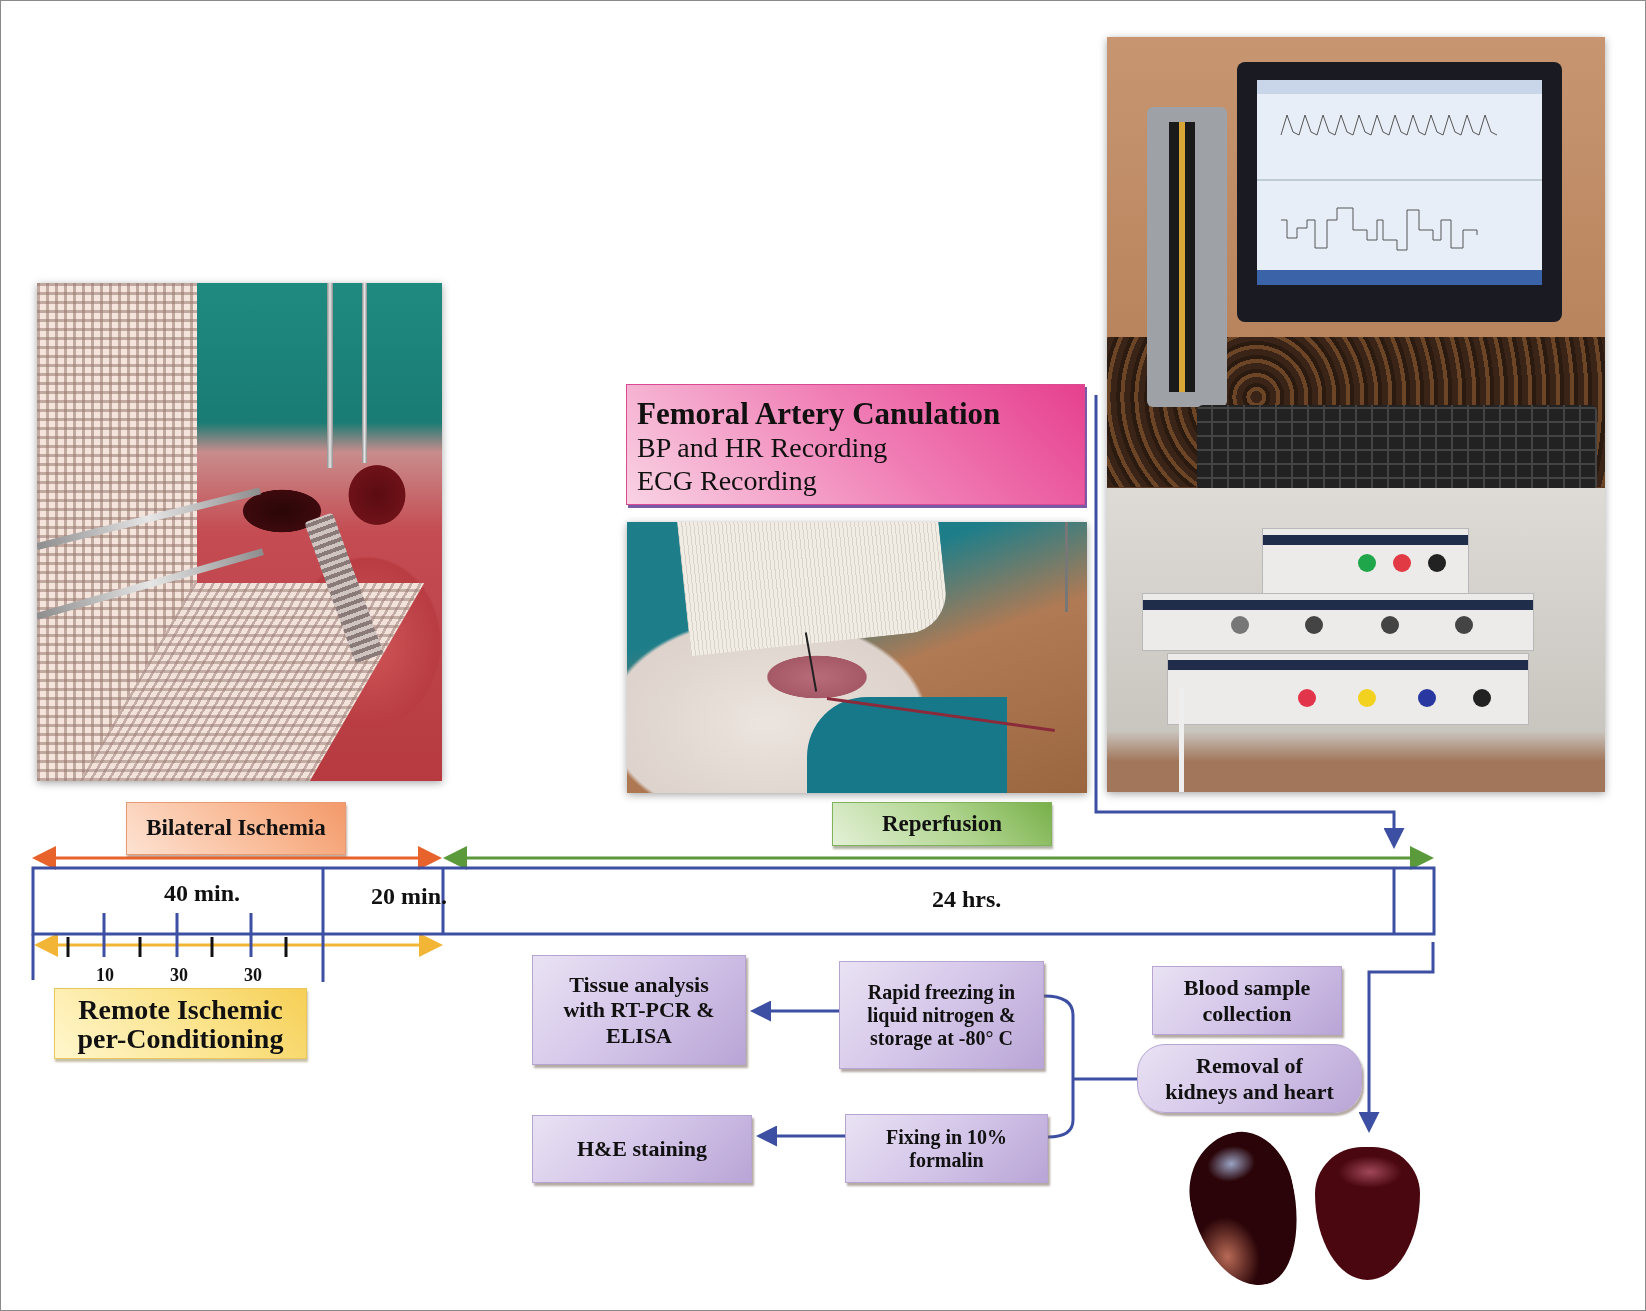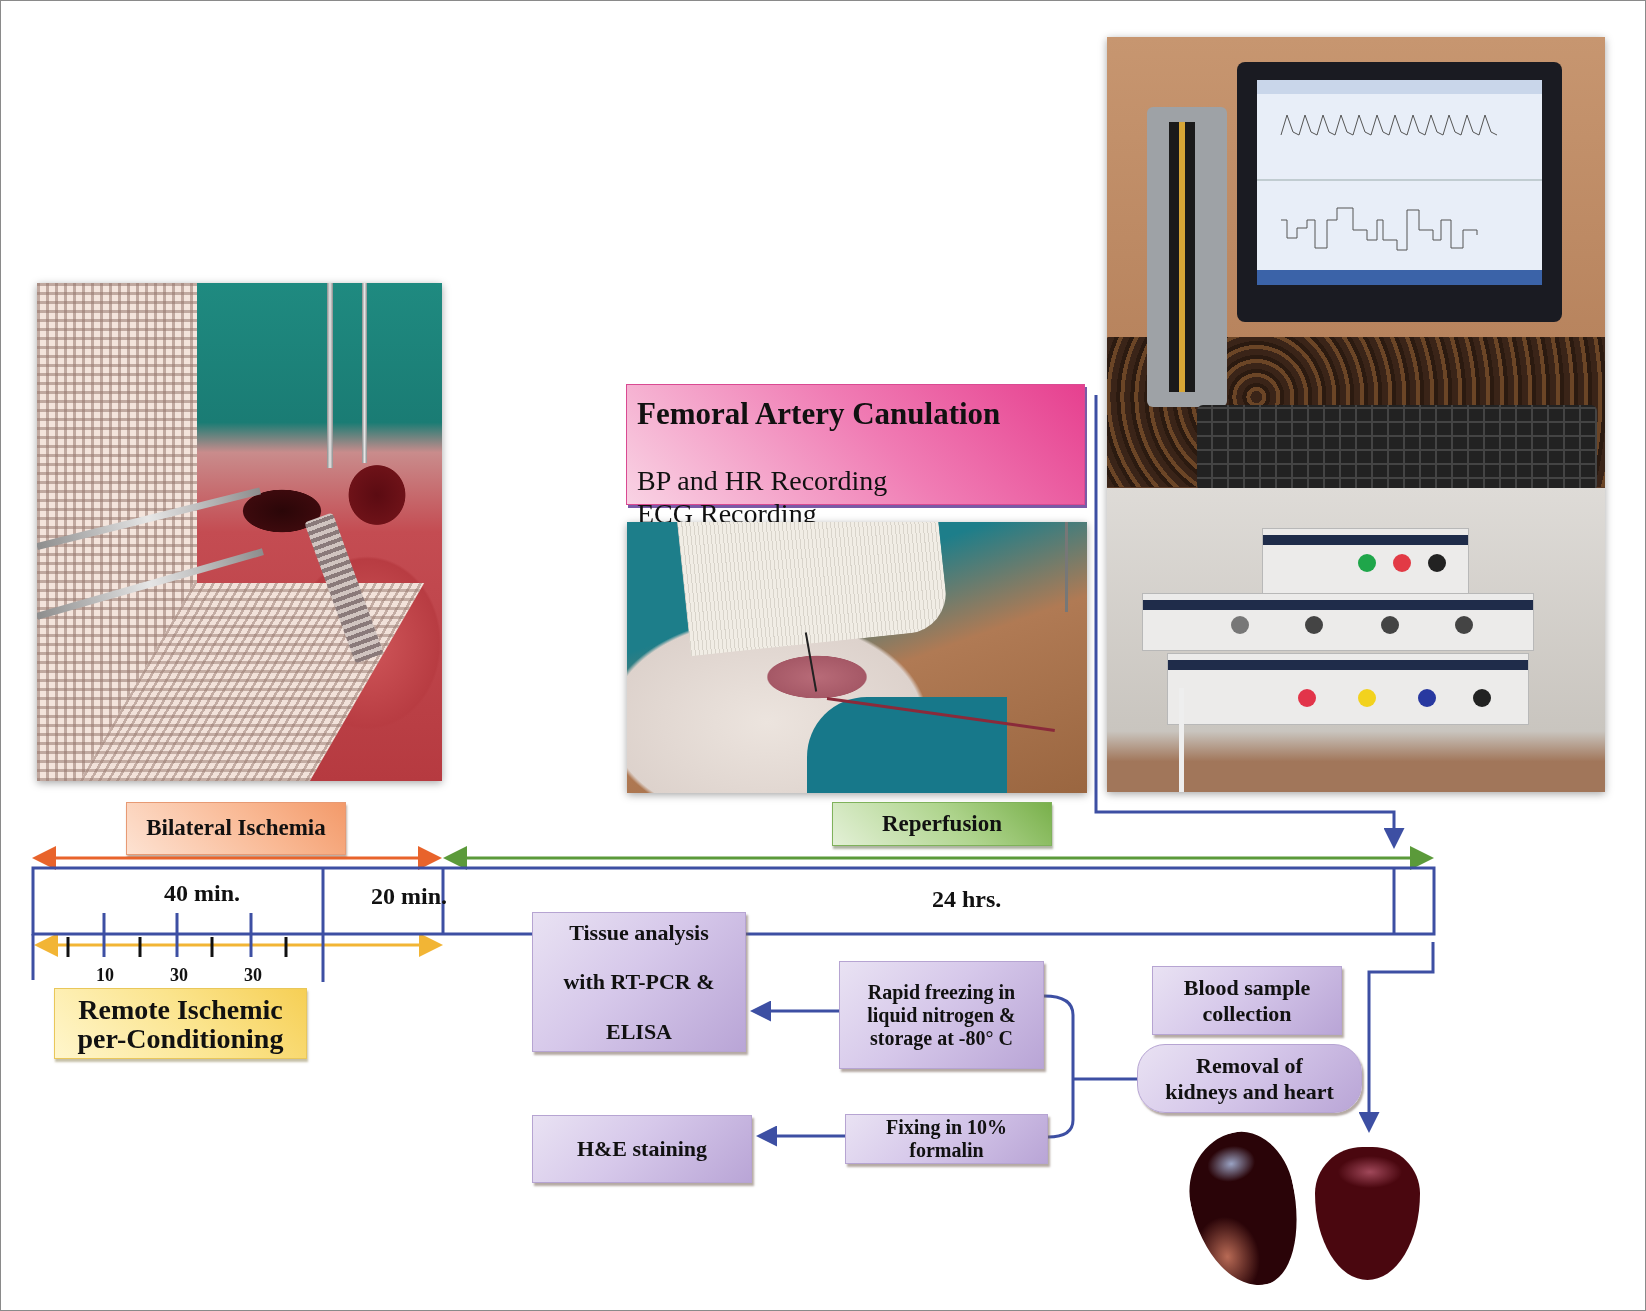--- a/index.html
+++ b/index.html
@@ -81,21 +81,21 @@
   <div class="tool" style="left:290px;top:0;width:6px;height:185px;"></div>
   <div class="tool" style="left:325px;top:0;width:5px;height:180px;"></div>
   <div class="tool" style="left:0;top:260px;width:230px;height:7px;transform:rotate(-14deg);transform-origin:left;"></div>
   <div class="tool" style="left:0;top:330px;width:235px;height:7px;transform:rotate(-16deg);transform-origin:left;"></div>
   <div class="tool" style="left:292px;top:230px;width:30px;height:150px;transform:rotate(-20deg);background:repeating-linear-gradient(0deg,#8a7a7a 0 4px,#d0c4c0 4px 8px);border-radius:4px;"></div>
 </div>
 
 <div class="abs" style="left:626px;top:384px;width:459px;height:121px;box-sizing:border-box;border:1px solid #d94a92;
             background:linear-gradient(225deg,#e6408f 0%,#f07cb4 45%,#f9d3e4 100%);box-shadow:2px 3px 0 #7a5aa6;padding:12px 10px;">
   <div style="font-weight:bold;font-size:31px;line-height:34px;color:#111;">Femoral Artery Canulation</div>
-  <div style="font-size:28px;line-height:33px;color:#111;margin-top:33px;">BP and HR Recording</div>
+  <div style="font-size:28px;line-height:33px;color:#111;">BP and HR Recording</div>
   <div style="font-size:28px;line-height:33px;color:#111;">ECG Recording</div>
 </div>
 
 <div class="photo" id="p-mid">
   <div class="cloth"></div>
   <div class="teal"></div>
   <div class="abs" style="left:200px;top:175px;width:230px;height:3px;background:#8a2a3a;transform:rotate(8deg);transform-origin:left;"></div>
   <div class="abs" style="left:183px;top:110px;width:2px;height:60px;background:#222;transform:rotate(-10deg);"></div>
   <div class="abs" style="left:438px;top:0;width:3px;height:90px;background:#777;"></div>
 </div>
@@ -204,34 +204,34 @@
   <line x1="845" y1="1136" x2="762" y2="1136" stroke="#3d4fa3" stroke-width="3" marker-end="url(#ah-blue)"></line>
 </svg>
 
 <div class="tl-text" style="left:134px;top:880px;">40 min.</div>
 <div class="tl-text" style="left:341px;top:883px;">20 min.</div>
 <div class="tl-text" style="left:902px;top:886px;">24 hrs.</div>
 <div class="tick-num" style="left:105px;top:965px;">10</div>
 <div class="tick-num" style="left:179px;top:965px;">30</div>
 <div class="tick-num" style="left:253px;top:965px;">30</div>
 
-<div class="lbl purple" style="left:532px;top:912px;width:214px;height:140px;gap:24px;">
+<div class="lbl purple" style="left:532px;top:955px;width:214px;height:110px;">
   <span>Tissue analysis</span>
   <span>with RT-PCR &amp;</span>
   <span>ELISA</span>
 </div>
 <div class="lbl purple" style="left:839px;top:961px;width:205px;height:108px;font-size:20px;">
   <span>Rapid freezing in</span>
   <span>liquid nitrogen &amp;</span>
   <span>storage at -80° C</span>
 </div>
 <div class="lbl purple" style="left:532px;top:1115px;width:220px;height:68px;">
   <span>H&amp;E staining</span>
 </div>
-<div class="lbl purple" style="left:845px;top:1114px;width:203px;height:50px;font-size:20px;">
+<div class="lbl purple" style="left:845px;top:1114px;width:203px;height:69px;font-size:20px;">
   <span>Fixing in 10%</span>
   <span>formalin</span>
 </div>
 <div class="lbl purple" style="left:1152px;top:966px;width:190px;height:69px;">
   <span>Blood sample</span>
   <span>collection</span>
 </div>
 <div class="lbl purple" style="left:1137px;top:1044px;width:225px;height:69px;border-radius:28px;">
   <span>Removal of</span>
   <span>kidneys and heart</span>

